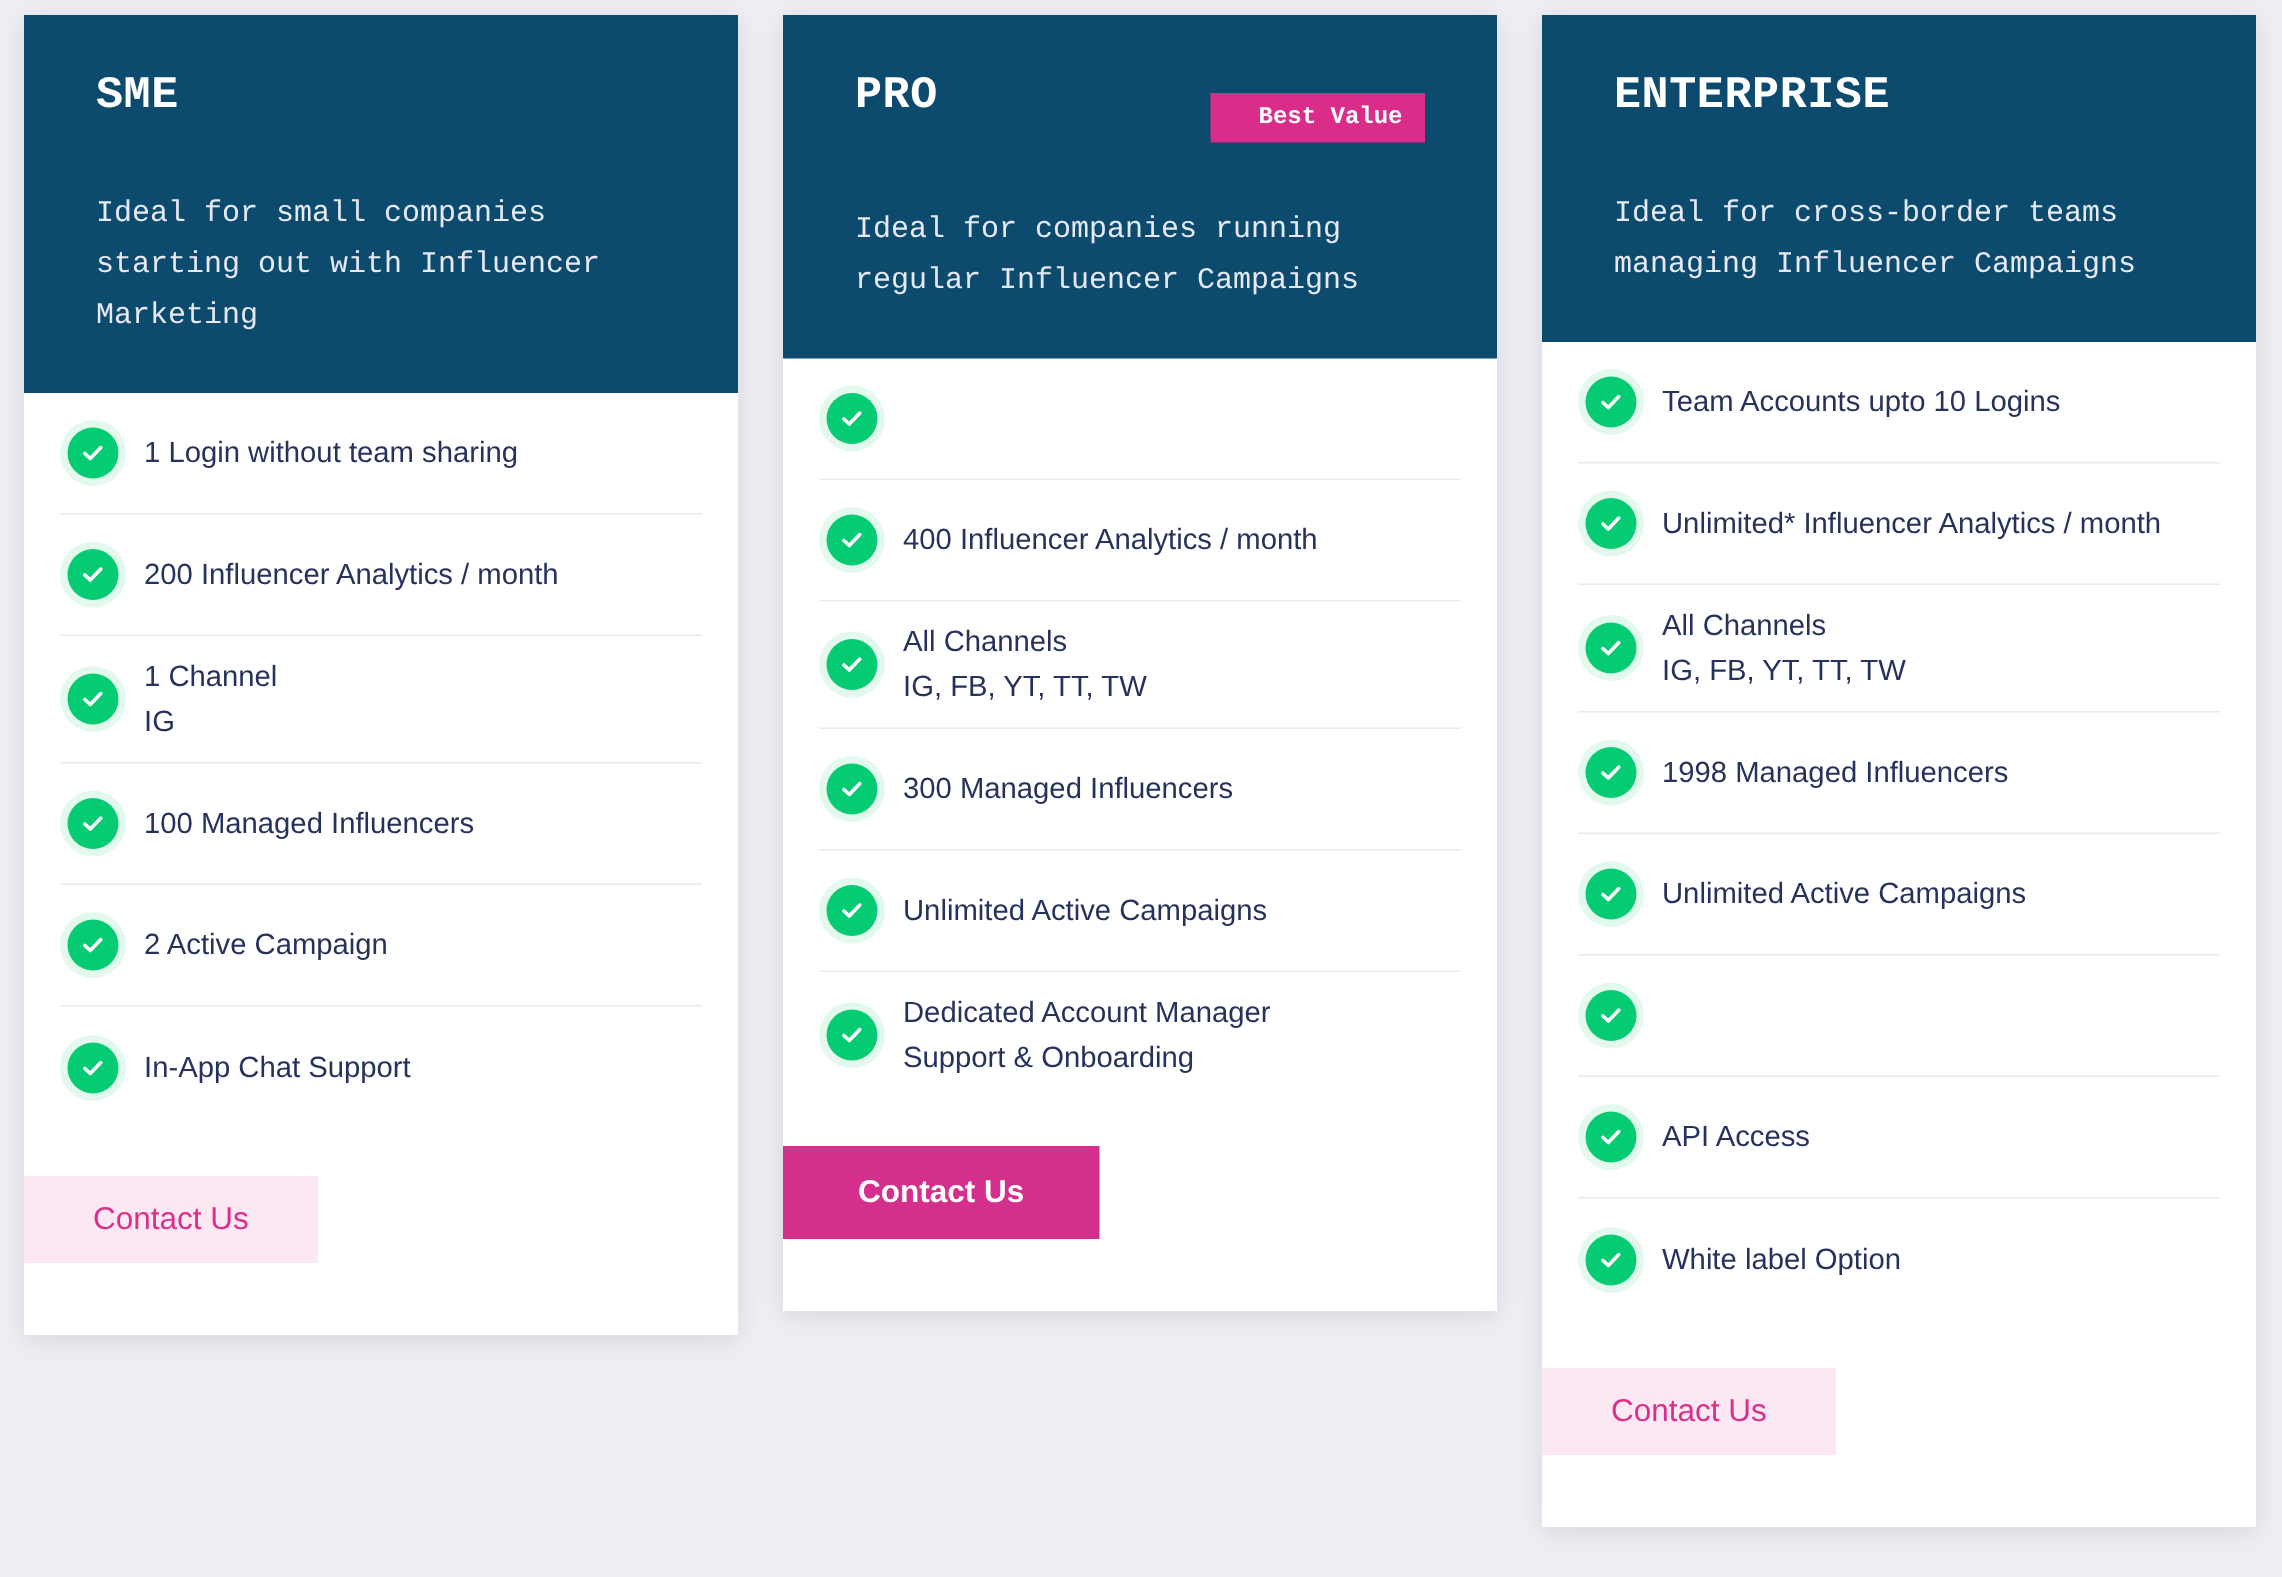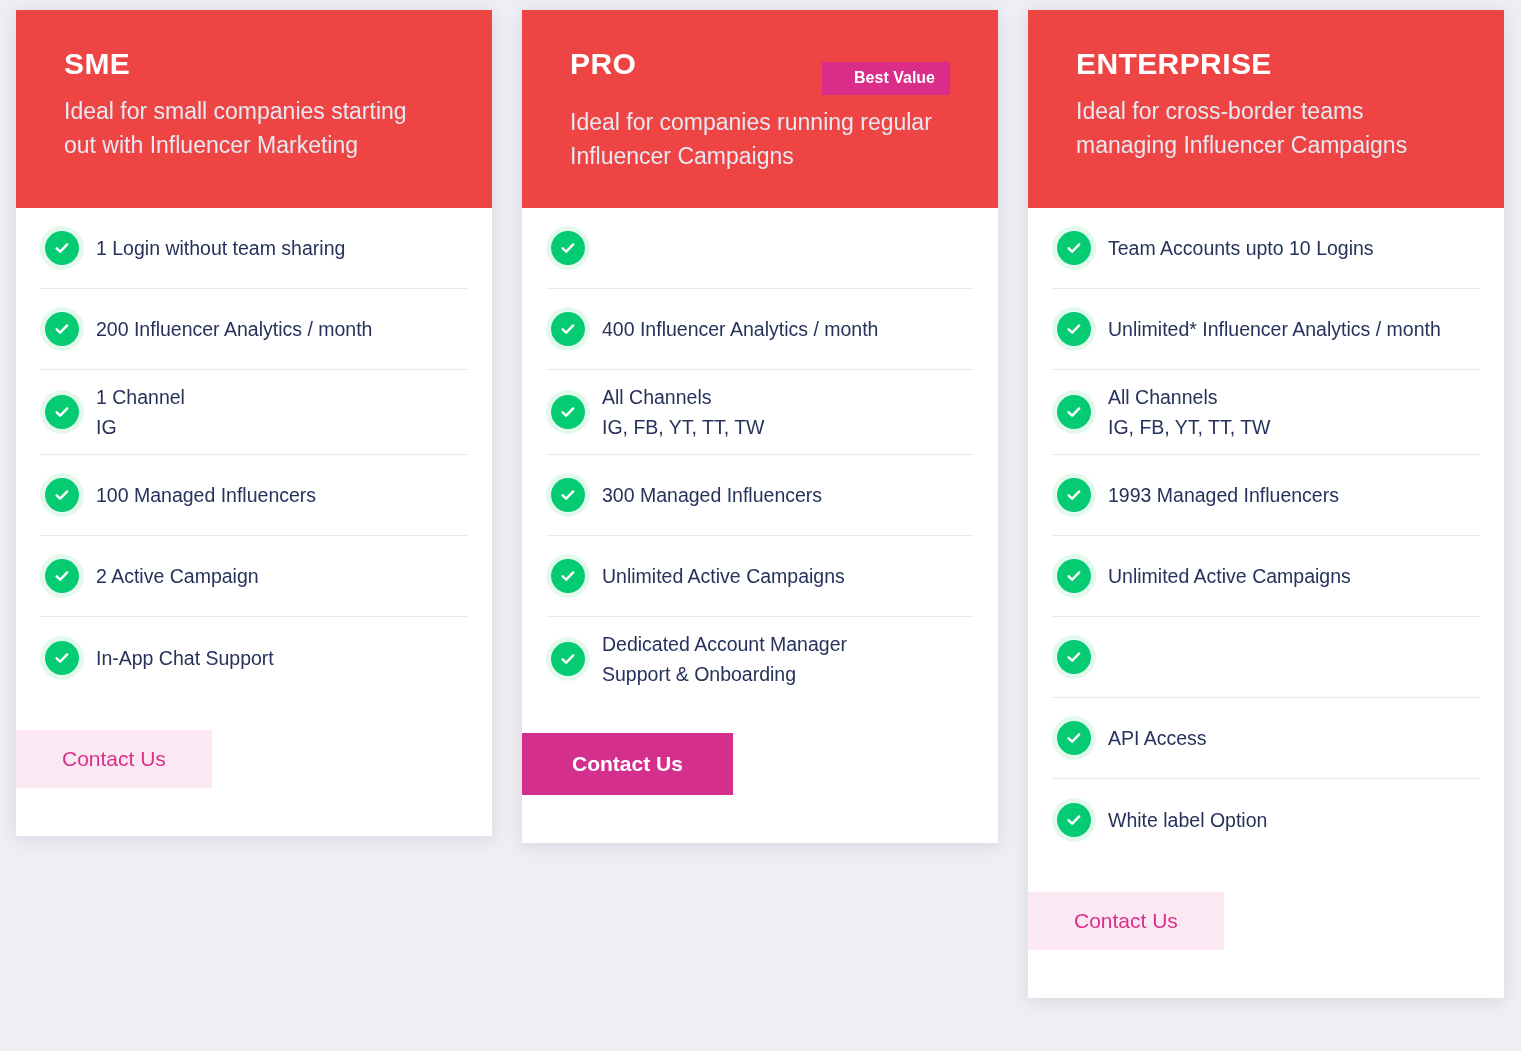--- a/index.html
+++ b/index.html
@@ -27,24 +27,25 @@
   .plan-card {
     width: 476px;
     background: #ffffff;
     box-shadow: 0 3px 16px rgba(60, 60, 110, 0.13);
     display: flex;
     flex-direction: column;
   }
 
   
   .plan-header {
-    background: #ef4444;
+    background: #0c4a6e;
     padding: 34px 48px 34px 48px;
     min-height: 198px;
     position: relative;
+    font-family: Liberation Mono, monospace;
   }
 
   .plan-title-row {
     display: flex;
     align-items: flex-start;
     justify-content: space-between;
     min-height: 40px;
   }
 
   .plan-title {
@@ -61,23 +62,23 @@
     font-size: 16px;
     font-weight: bold;
     padding: 8px 15px 9px 32px;
     line-height: 1;
     white-space: nowrap;
     margin-top: 18px;
   }
 
   .plan-subtitle {
     color: #e6e9f2;
-    font-size: 23px;
+    font-size: 20px;
     line-height: 34px;
-    margin-top: 10px;
+    margin-top: 42px;
     max-width: 370px;
   }
 
   
   .features {
     padding: 0 24px;
     display: flex;
     flex-direction: column;
   }
 
@@ -346,21 +347,21 @@
           <div class="feature-text"><span>All Channels</span><span class="sub">IG, FB, YT, TT, TW</span></div>
         </div>
         <div class="feature-row">
           <span class="check-icon">
             <span class="disc">
               <svg width="20" height="20" viewBox="0 0 20 20" aria-hidden="true">
                 <path d="M4.6 10.3 L8.2 13.7 L15.2 6.4" fill="none" stroke="#ffffff" stroke-width="2.4" stroke-linecap="round" stroke-linejoin="round"></path>
               </svg>
             </span>
           </span>
-          <div class="feature-text"><span>1993 Managed Influencers</span></div>
+          <div class="feature-text"><span>1998 Managed Influencers</span></div>
         </div>
         <div class="feature-row">
           <span class="check-icon">
             <span class="disc">
               <svg width="20" height="20" viewBox="0 0 20 20" aria-hidden="true">
                 <path d="M4.6 10.3 L8.2 13.7 L15.2 6.4" fill="none" stroke="#ffffff" stroke-width="2.4" stroke-linecap="round" stroke-linejoin="round"></path>
               </svg>
             </span>
           </span>
           <div class="feature-text"><span>Unlimited Active Campaigns</span></div>

